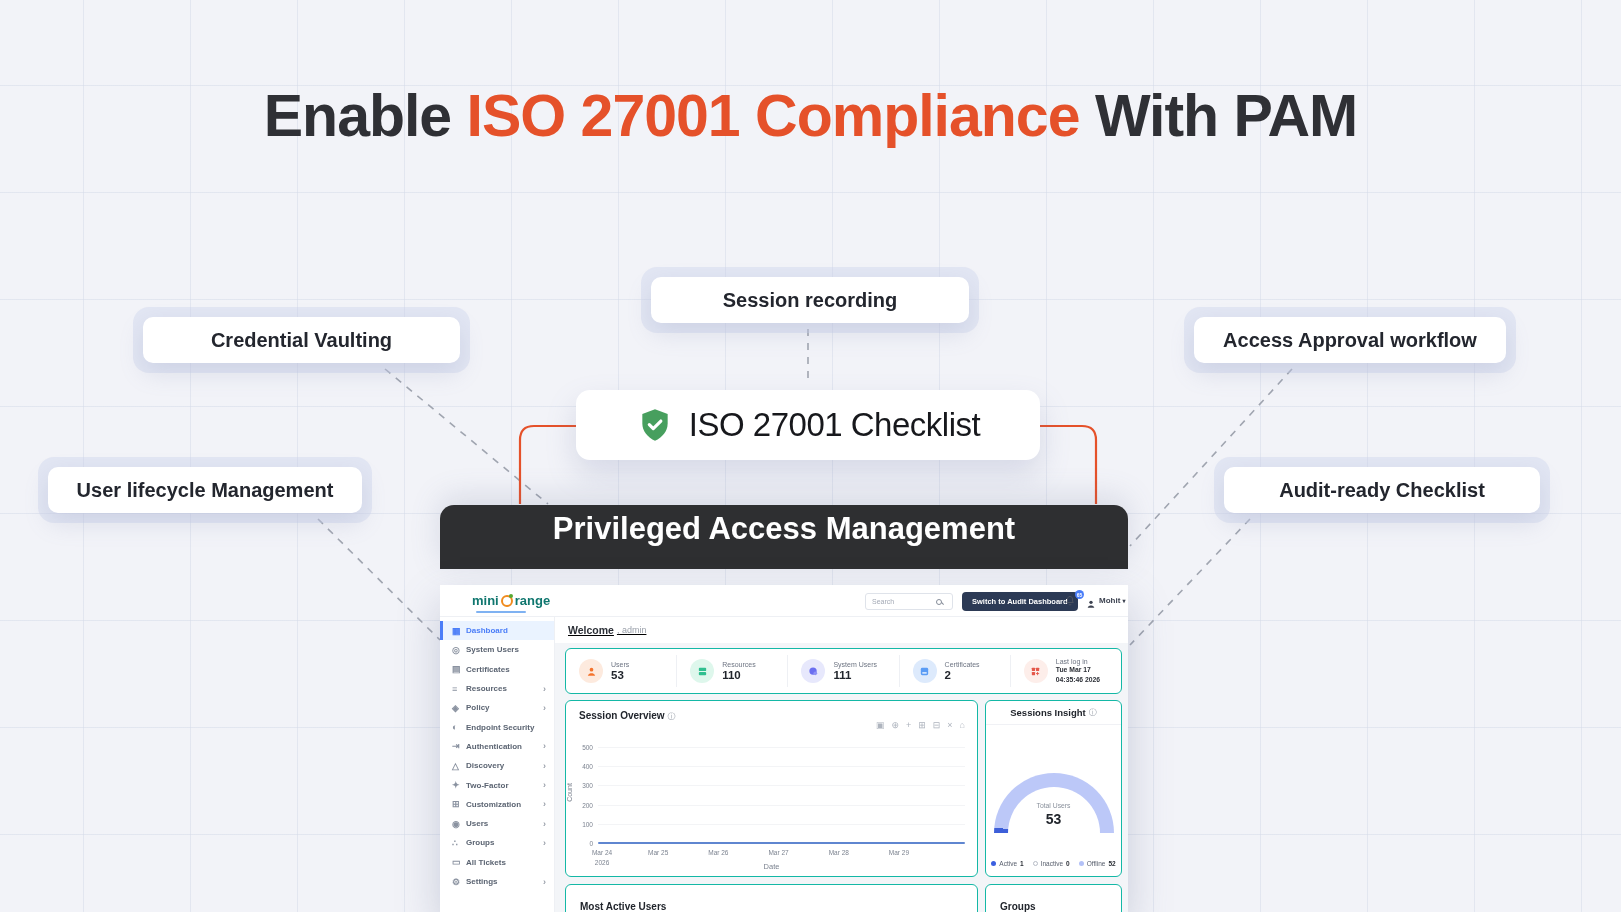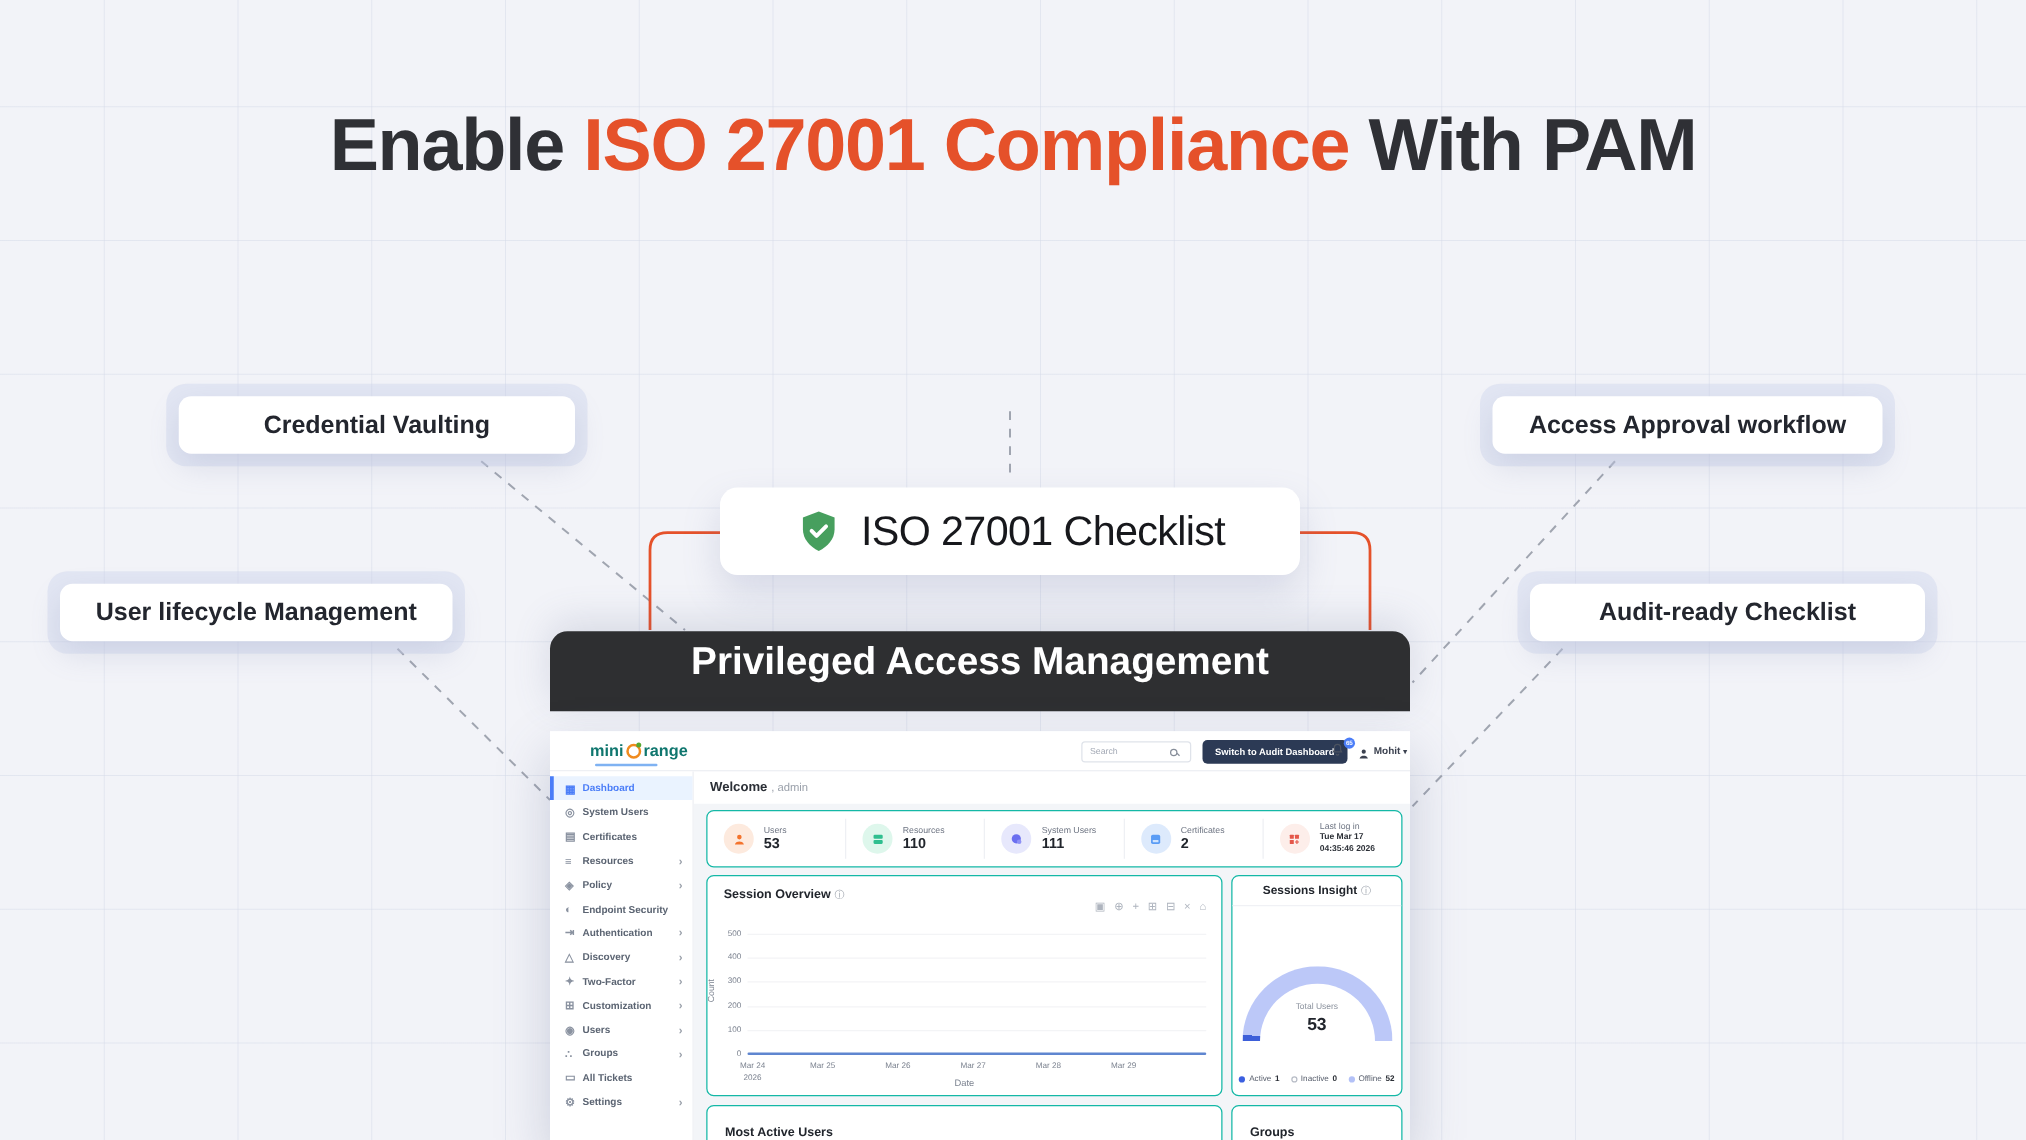--- a/index.html
+++ b/index.html
@@ -78,21 +78,21 @@
   .sb-item{ height:19.3px; display:flex; align-items:center; padding:0 8px 0 12px;
     font-size:8px; font-weight:600; color:#5b6472; cursor:pointer; }
   .sb-item .ico{ width:14px; font-size:9px; color:#8a92a0; }
   .sb-item .lbl{ flex:1; }
   .sb-item .chev{ font-size:9px; color:#9aa0aa; }
   .sb-item.active{ background:#eaf3ff; color:#4a7df8; border-left:3px solid #4a7df8; padding-left:9px; }
   .sb-item.active .ico{ color:#4a7df8; }
   
   .content{ position:absolute; top:32px; left:115px; right:0; bottom:0; background:#f3f5f8; }
   .welcome{ position:absolute; top:0; left:0; right:0; height:26px; background:#fff;
-    display:flex; align-items:center; padding-left:13px; font-size:10.5px; }
+    display:flex; align-items:center; padding-left:13px; font-size:10.5px;text-decoration:underline; }
   .welcome .bold{ font-weight:700; color:#2b2f36; }
   .welcome .lite{ color:#9aa0aa; font-size:9px; margin-left:3px; }
   .card{ position:absolute; background:#fff; border:1px solid #14b8a6; border-radius:6px; }
   .stats-card{ left:10px; right:6px; top:31px; height:46px; display:flex; align-items:center; }
   .stat{ flex:1; display:flex; align-items:center; gap:8px; padding-left:13px; height:32px;
     border-right:1px solid #eef0f4; }
   .stat:last-child{ border-right:0; }
   .stat .circ{ width:24px; height:24px; border-radius:50%; display:flex; align-items:center; justify-content:center; flex:none; }
   .stat .slabel{ font-size:7px; color:#6d7482; }
   .stat .svalue{ font-size:11.5px; font-weight:700; color:#21252c; margin-top:1px; }
@@ -147,20 +147,23 @@
     <line class="dashline" x1="385" y1="369" x2="548" y2="504"></line>
     <line class="dashline" x1="318" y1="519" x2="440" y2="640"></line>
     <line class="dashline" x1="1292" y1="369" x2="1130" y2="546"></line>
     <line class="dashline" x1="1250" y1="519" x2="1130" y2="645"></line>
     <path class="orangeline" d="M576 426 L534 426 Q520 426 520 440 L520 504"></path>
     <path class="orangeline" d="M1040 426 L1082 426 Q1096 426 1096 440 L1096 504"></path>
   </svg>
 
   <div class="flabel fl-credential">
     <div class="inner">Credential Vaulting</div>
+  </div>
+  <div class="flabel fl-session">
+    <div class="inner">Session recording</div>
   </div>
   <div class="flabel fl-access">
     <div class="inner">Access Approval workflow</div>
   </div>
   <div class="flabel fl-lifecycle">
     <div class="inner">User lifecycle Management</div>
   </div>
   <div class="flabel fl-audit">
     <div class="inner">Audit-ready Checklist</div>
   </div>

